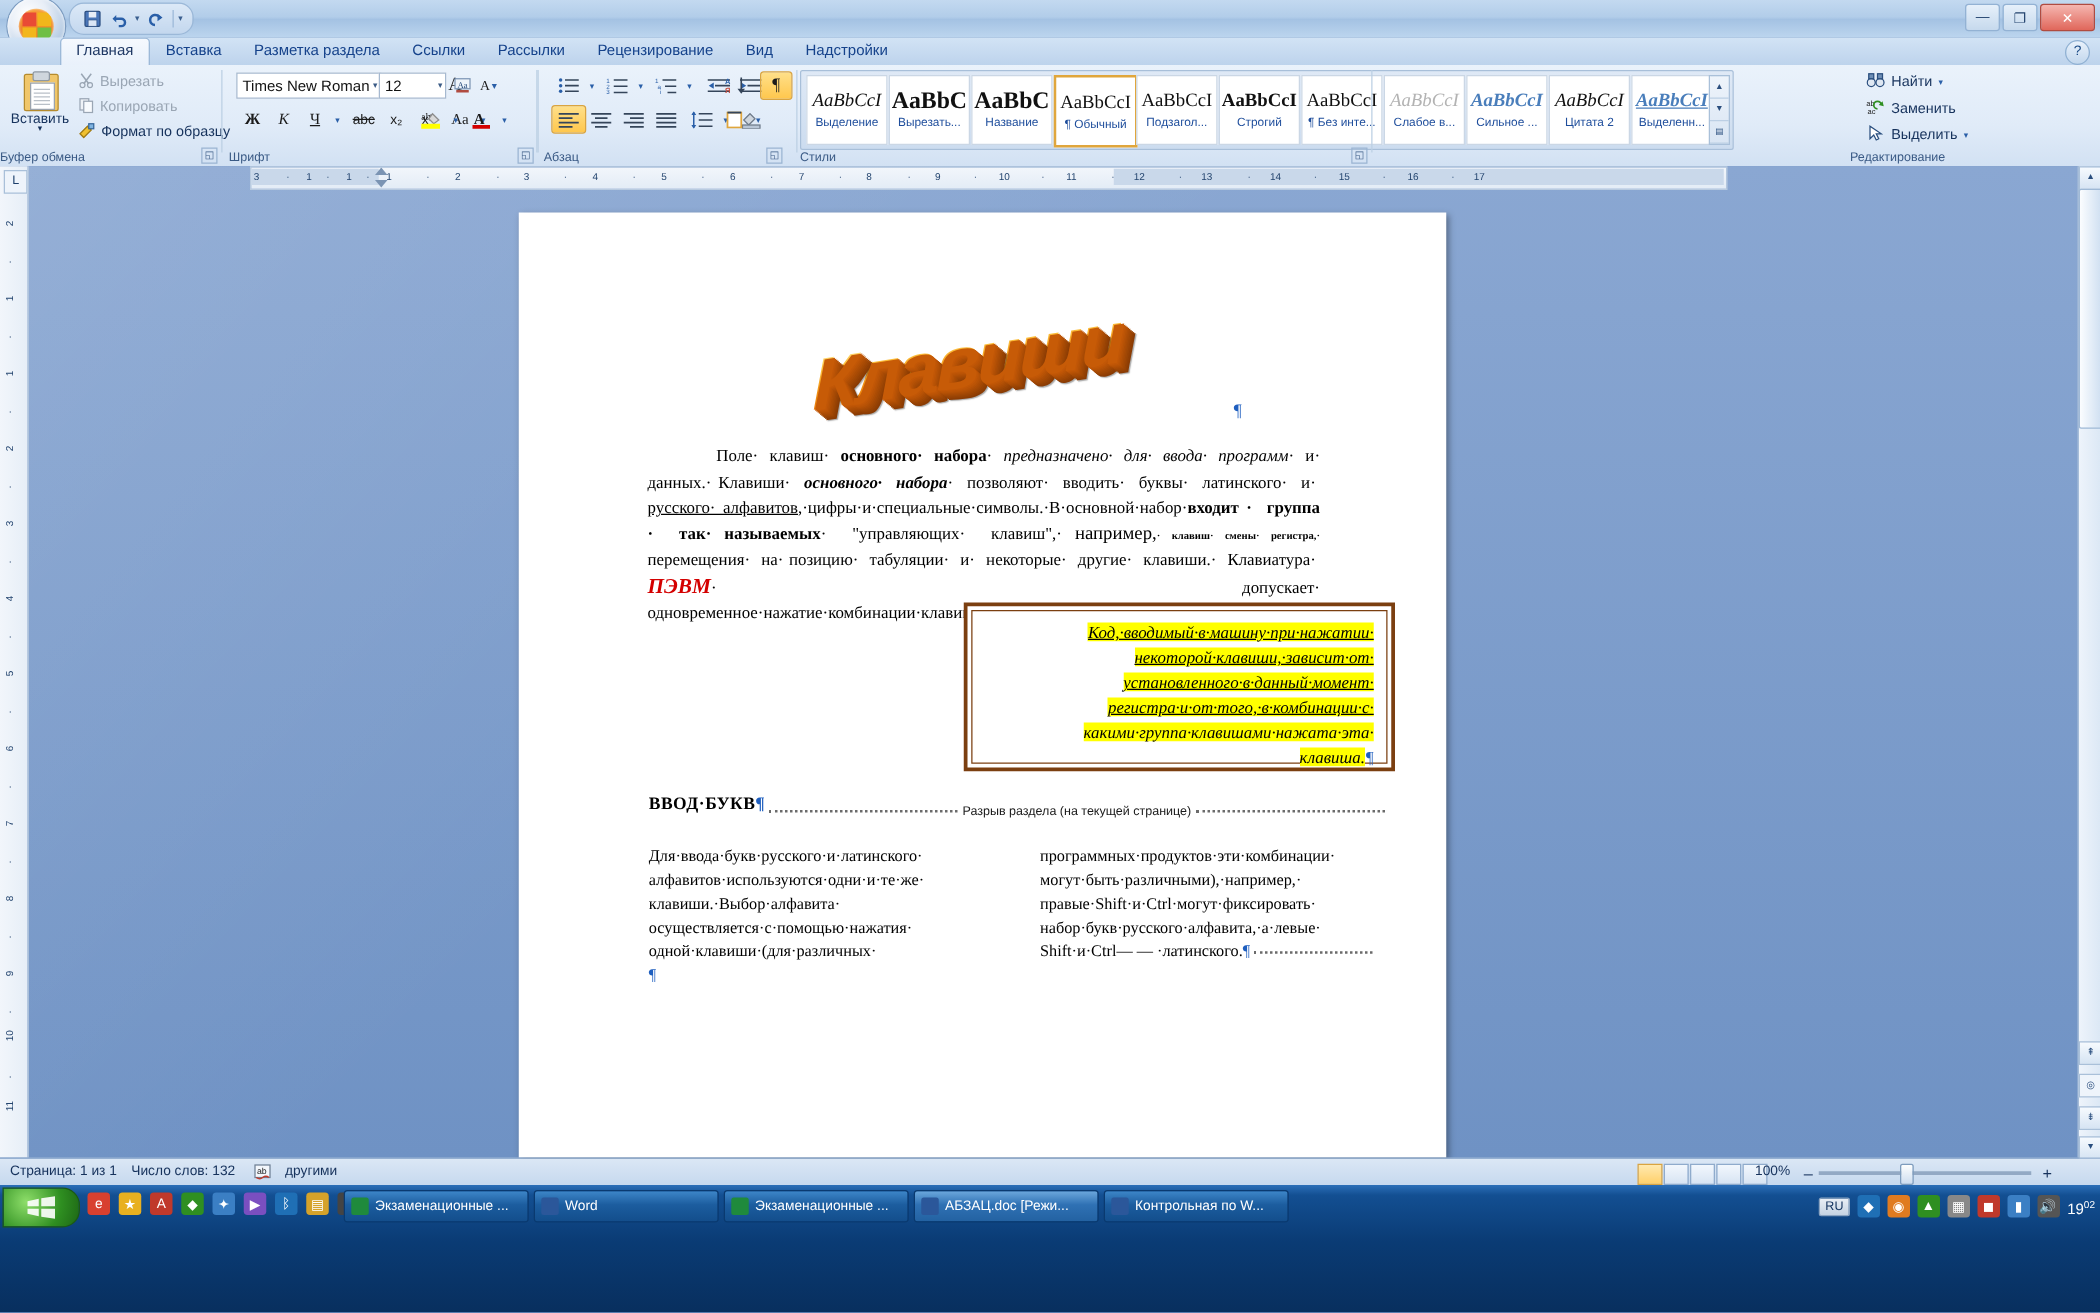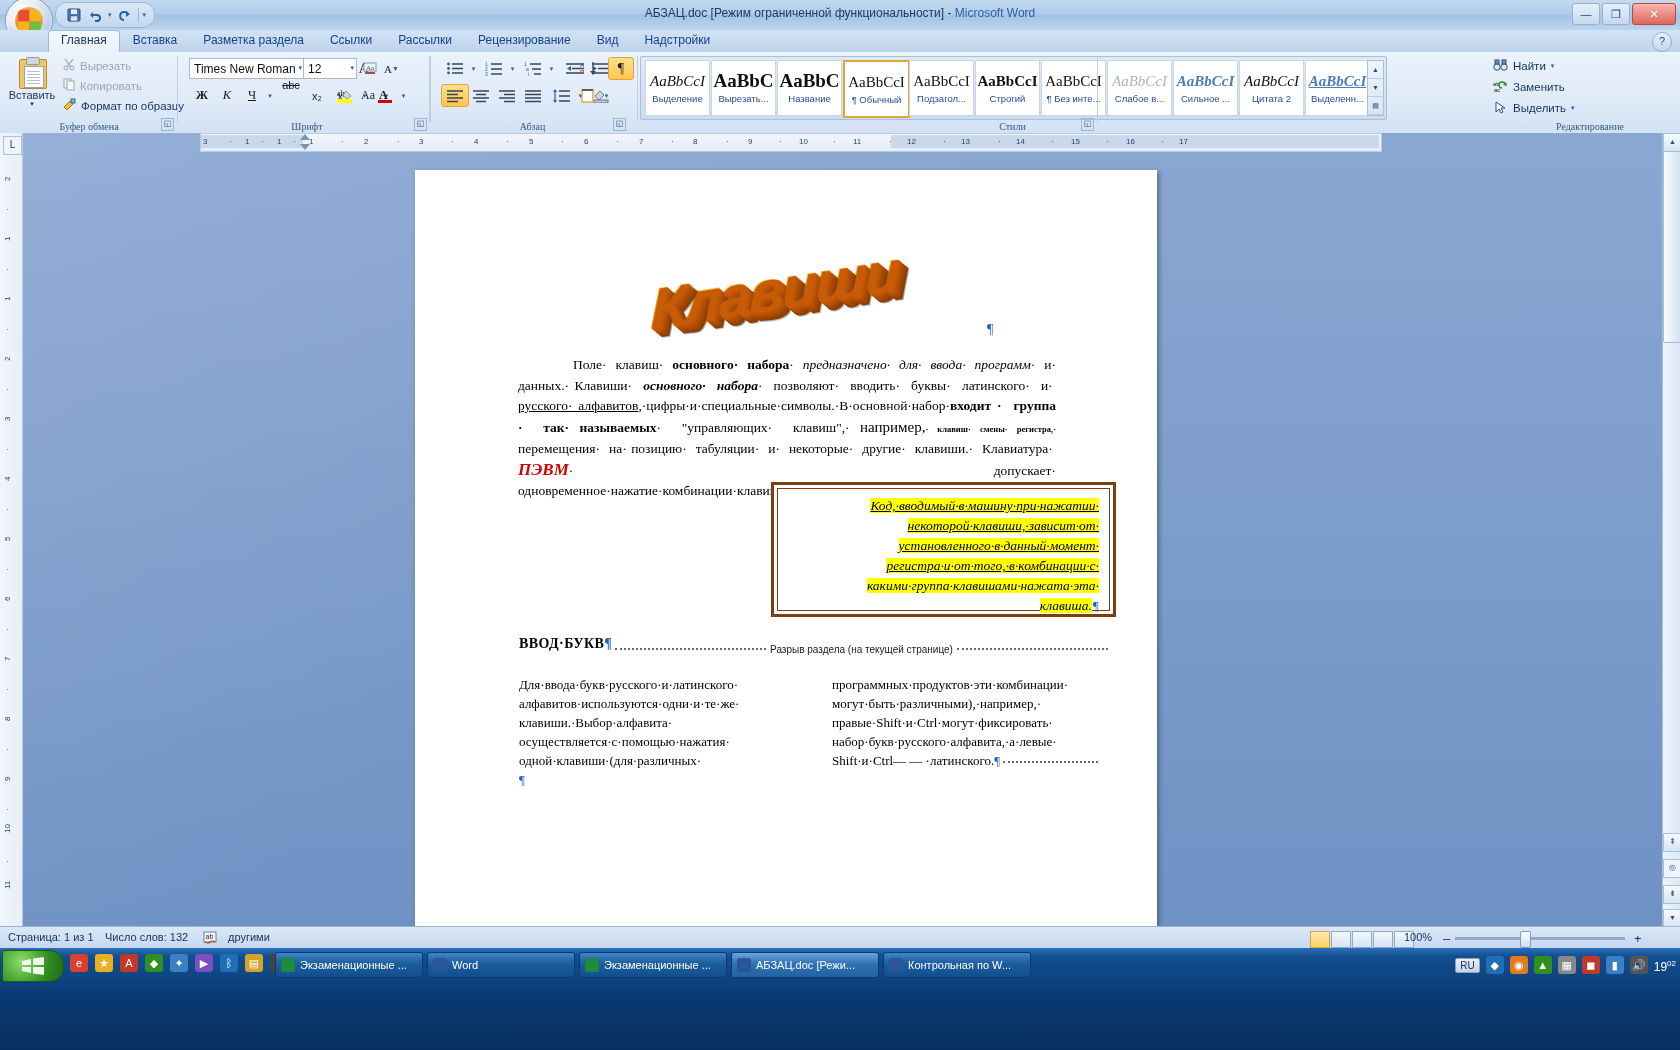--- a/index.html
+++ b/index.html
@@ -78,21 +78,21 @@
     color:#1a4a86;font-size:11px;text-align:center;line-height:17px;cursor:pointer;}
 
   
   .ribbon{
     position:absolute;left:0;top:52px;width:1680px;height:81px;
     background:linear-gradient(to bottom,#eaf2fb 0%,#e0ebf8 60%,#d2e1f3 100%);
     border-bottom:1px solid #9cb6d4;
   }
   .grp{position:absolute;top:0;height:81px;}
   .grp-label{
-    position:absolute;bottom:1px;width:100%;text-align:center;font-size:10px;color:#3a5a85;font-family:Liberation Serif, serif;
+    position:absolute;bottom:1px;width:100%;text-align:left;font-size:10px;color:#3a5a85;
   }
   .grp-sep{position:absolute;top:4px;width:1px;height:66px;background:#bccfe4;}
   .dlg-launch{position:absolute;bottom:2px;right:3px;width:11px;height:11px;
     border:1px solid #9ab4d2;color:#3a5a85;font-size:8px;text-align:center;line-height:9px;cursor:pointer;}
 
   
   .clip-paste{
     position:absolute;left:8px;top:3px;width:48px;height:62px;
     display:flex;flex-direction:column;align-items:center;cursor:pointer;border-radius:3px;
   }
@@ -333,24 +333,20 @@
       <div class="qat-btn">
         <svg width="14" height="13" viewBox="0 0 14 13">
             <path d="M11 6 a4 4 0 1 0 -4 5" stroke="#2a5fa8" stroke-width="2" fill="none"></path>
             <path d="M9 2 L13 5 L9 8 Z" fill="#2a5fa8"></path>
           </svg>
       </div>
       <div class="qat-sep"></div>
       <span class="qat-caret">▾</span>
     </div>
 
-    <div class="title-text">
-      <span>АБЗАЦ.doc [Режим ограниченной функциональности] -</span>
-      <span class="appname">Microsoft Word</span>
-    </div>
 
     <div class="win-btns">
       <div class="win-btn">—</div>
       <div class="win-btn">❐</div>
       <div class="win-btn close">✕</div>
     </div>
   </div>
 
   <div class="tabbar">
     <div class="tabs">
@@ -436,21 +432,21 @@
       </div>
       <div class="rbtn" style="left:196px;top:5px;width:23px;font-family:'Liberation Serif',serif;font-size:11px;">
         <span>A</span>
           <sup style="font-size:7px;color:#2a5fa8;">▼</sup>
       </div>
 
       <div class="rbtn" style="left:6px;top:32px;width:24px;font-weight:bold;font-family:'Liberation Serif',serif;">Ж</div>
       <div class="rbtn" style="left:31px;top:32px;width:24px;font-style:italic;font-family:'Liberation Serif',serif;">К</div>
       <div class="rbtn" style="left:56px;top:32px;width:24px;text-decoration:underline;font-family:'Liberation Serif',serif;">Ч</div>
       <div class="rbtn" style="left:80px;top:32px;width:12px;font-size:7px;color:#2a5fa8;">▾</div>
-      <div class="rbtn" style="left:94px;top:21px;width:26px;text-decoration:line-through;font-size:11px;">abc</div>
+      <div class="rbtn" style="left:94px;top:32px;width:26px;text-decoration:line-through;font-size:11px;">abc</div>
       <div class="rbtn" style="left:121px;top:32px;width:24px;font-size:11px;">x₂</div>
       <div class="rbtn" style="left:146px;top:32px;width:24px;font-size:11px;">x²</div>
       <div class="rbtn" style="left:171px;top:32px;width:26px;font-family:'Liberation Serif',serif;font-size:12px;">Aa</div>
       <div class="rbtn" style="left:197px;top:32px;width:11px;font-size:7px;color:#2a5fa8;">▾</div>
 
       <div class="grp-label">Шрифт</div>
       <div class="dlg-launch" style="right:4px;">◱</div>
       <div class="grp-sep" style="right:0;"></div>
     </div>
 

